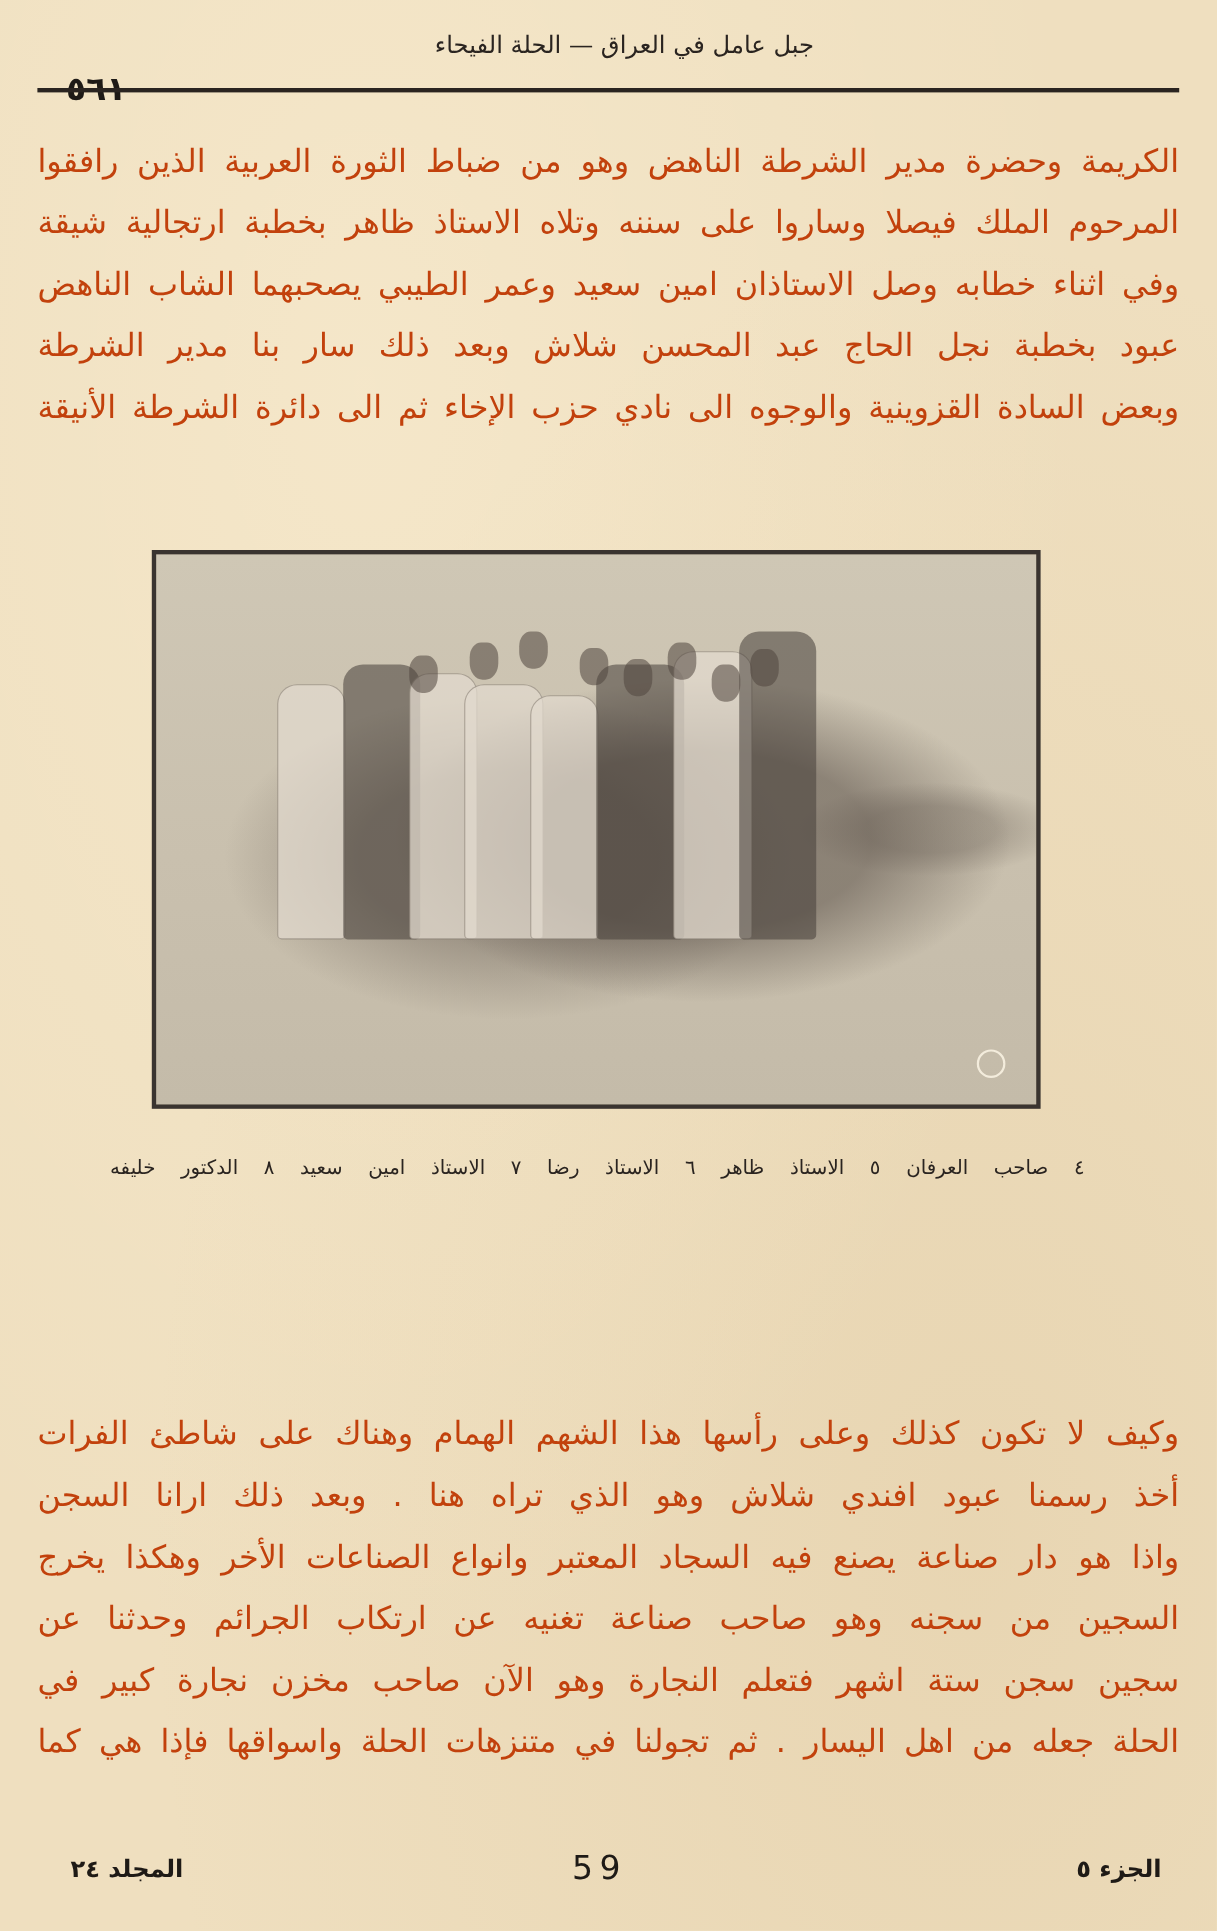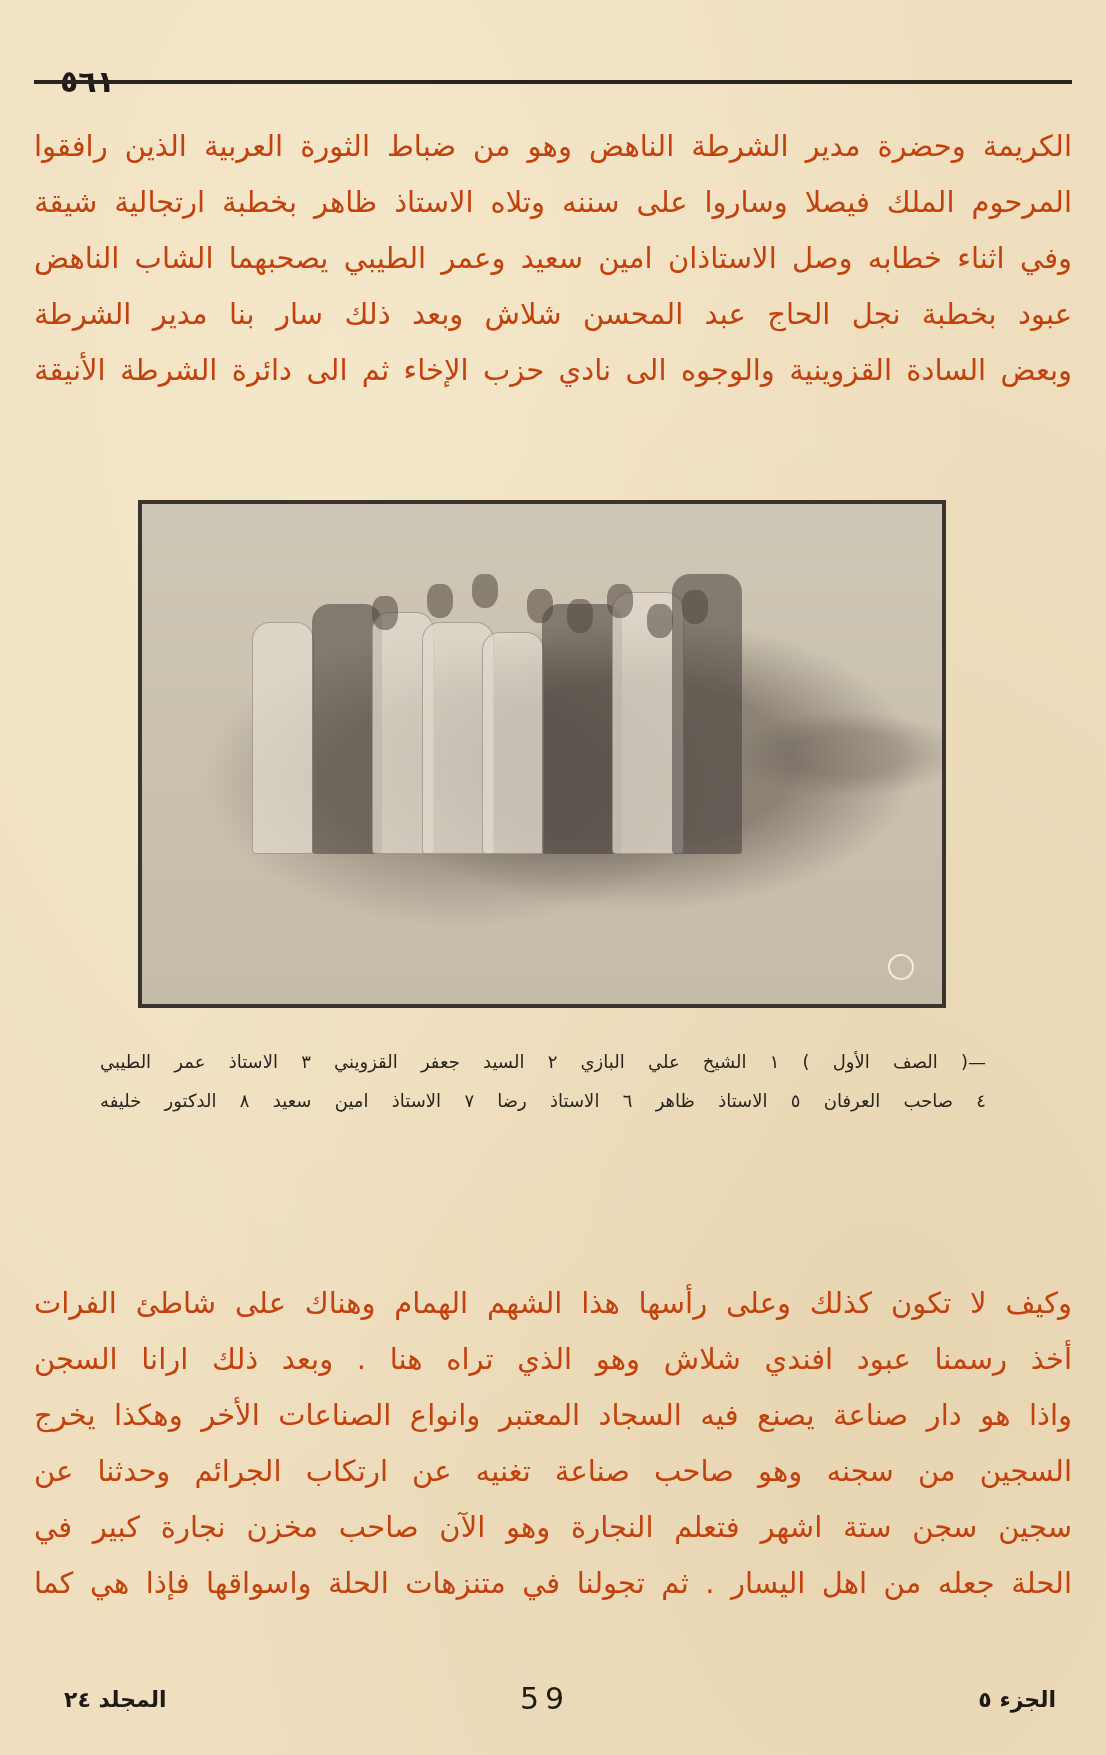--- a/index.html
+++ b/index.html
@@ -83,20 +83,21 @@
   .footer .issue { position: absolute; right: 0; top: 2px; }
   .footer .folio { position: absolute; left: 470px; top: -4px; font-size: 30px; font-weight: normal; letter-spacing: 6px; }
   .footer .volume { position: absolute; left: 14px; top: 2px; text-align: right; }
 </style>
 </head>
 <body>
 
 <div class="page">
 
   <div class="header">
+    <span class="running-title">جبل عامل في العراق — الحلة الفيحاء</span>
     <span class="page-num">٥٦١</span>
   </div>
   <div class="header-rule"></div>
 
   <div class="body-text top-text">
     <span class="line">الكريمة وحضرة مدير الشرطة الناهض وهو من ضباط الثورة العربية الذين رافقوا</span>
     <span class="line">المرحوم الملك فيصلا وساروا على سننه وتلاه الاستاذ ظاهر بخطبة ارتجالية شيقة</span>
     <span class="line">وفي اثناء خطابه وصل الاستاذان امين سعيد وعمر الطيبي يصحبهما الشاب الناهض</span>
     <span class="line">عبود بخطبة نجل الحاج عبد المحسن شلاش وبعد ذلك سار بنا مدير الشرطة</span>
     <span class="line">وبعض السادة القزوينية والوجوه الى نادي حزب الإخاء ثم الى دائرة الشرطة الأنيقة</span>
@@ -116,21 +117,20 @@
     <div class="head" style="left:330px;top:70px;"></div>
     <div class="head" style="left:385px;top:85px;"></div>
     <div class="head" style="left:425px;top:95px;"></div>
     <div class="head" style="left:465px;top:80px;"></div>
     <div class="head" style="left:505px;top:100px;"></div>
     <div class="head" style="left:540px;top:86px;"></div>
     <div class="photo-mark"></div>
   </div>
 
   <div class="caption">
-    <span class="cap-line">—( الصف الأول ) ١ الشيخ علي البازي ٢ السيد جعفر القزويني ٣ الاستاذ عمر الطيبي</span>
     <span class="cap-line">٤ صاحب العرفان ٥ الاستاذ ظاهر ٦ الاستاذ رضا ٧ الاستاذ امين سعيد ٨ الدكتور خليفه</span>
   </div>
 
   <div class="body-text bottom-text">
     <span class="line">وكيف لا تكون كذلك وعلى رأسها هذا الشهم الهمام وهناك على شاطئ الفرات</span>
     <span class="line">أخذ رسمنا عبود افندي شلاش وهو الذي تراه هنا . وبعد ذلك ارانا السجن</span>
     <span class="line">واذا هو دار صناعة يصنع فيه السجاد المعتبر وانواع الصناعات الأخر وهكذا يخرج</span>
     <span class="line">السجين من سجنه وهو صاحب صناعة تغنيه عن ارتكاب الجرائم وحدثنا عن</span>
     <span class="line">سجين سجن ستة اشهر فتعلم النجارة وهو الآن صاحب مخزن نجارة كبير في</span>
     <span class="line">الحلة جعله من اهل اليسار . ثم تجولنا في متنزهات الحلة واسواقها فإذا هي كما</span>

